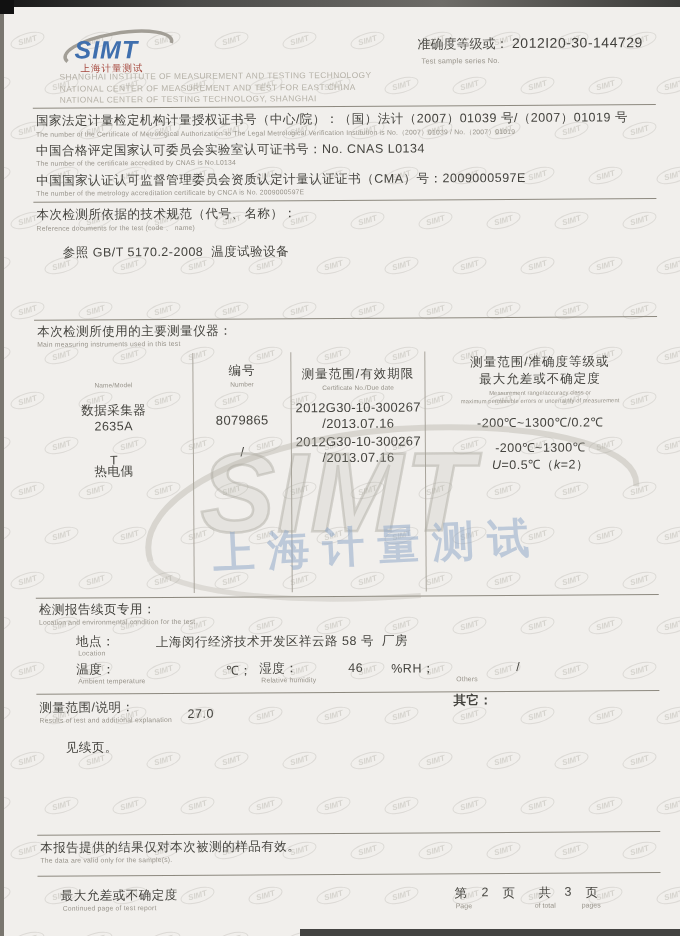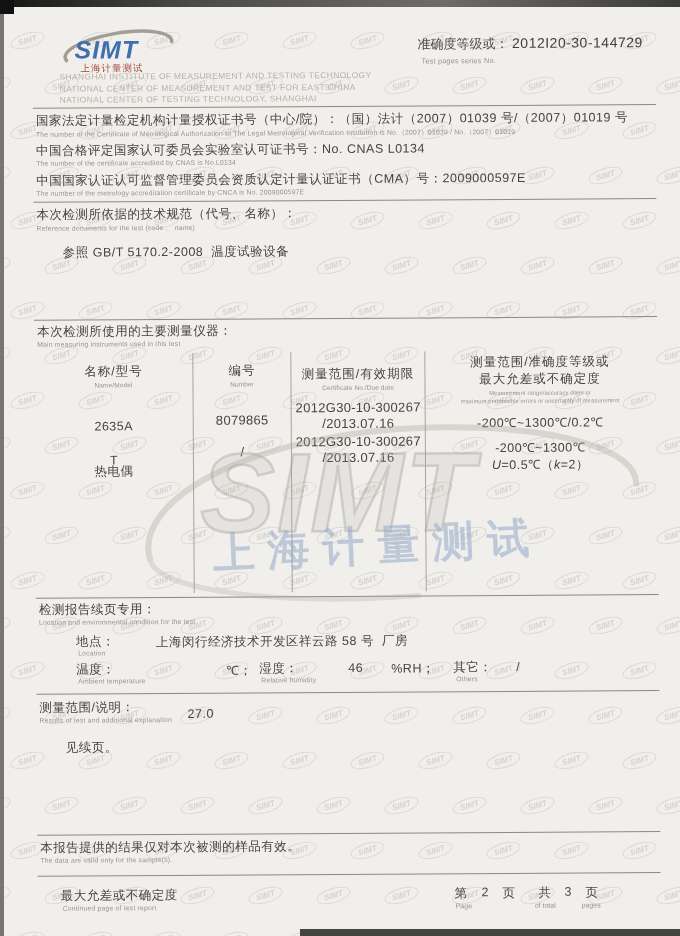--- a/index.html
+++ b/index.html
@@ -308,21 +308,21 @@
     <div class="org-lines">
       <div>SHANGHAI INSTITUTE OF MEASUREMENT AND  TESTING TECHNOLOGY</div>
       <div>NATIONAL CENTER OF MEASUREMENT AND TEST FOR EAST CHINA</div>
       <div>NATIONAL CENTER OF TESTING TECHNOLOGY, SHANGHAI</div>
     </div>
 
     <div class="report-no">
       <span>准确度等级或：</span>
       <b>2012I20-30-144729</b>
     </div>
-    <div class="en" style="left:424px;top:57px;font-size:7.3px;">Test pages series No.</div>
+    <div class="en" style="left:424px;top:57px;font-size:7.3px;">Test sample series No.</div>
 
     <div class="rule" style="left:35px;top:106px;width:623px;"></div>
 
     <div class="zh" style="left:38px;top:111px;">国家法定计量检定机构计量授权证书号（中心/院）：（国）法计（2007）01039 号/（2007）01019 号</div>
     <div class="en" style="left:38px;top:128px;">The number of the Certificate of Metrological Authorization to The Legal Metrological Verification Institution is No.（2007）01039 / No.（2007）01019</div>
 
     <div class="zh" style="left:38px;top:141px;">中国合格评定国家认可委员会实验室认可证书号：No. CNAS L0134</div>
     <div class="en" style="left:38px;top:158px;">The number of the certificate accredited by CNAS is No.L0134</div>
 
     <div class="zh" style="left:38px;top:171px;">中国国家认证认可监督管理委员会资质认定计量认证证书（CMA）号：2009000597E</div>
@@ -334,22 +334,22 @@
     <div class="en" style="left:38px;top:222px;">Reference documents for the test (code 、 name)</div>
     <div class="zh pre" style="left:64px;top:243px;">参照 GB/T 5170.2-2008  温度试验设备</div>
 
     <div class="rule" style="left:35px;top:318px;width:623px;"></div>
 
     <div class="zh" style="left:38px;top:322px;">本次检测所使用的主要测量仪器：</div>
     <div class="en" style="left:38px;top:339px;">Main measuring instruments used in this test</div>
 
     <div class="tbl">
       <div class="col div">
-        <div class="cell hzh" style="top:10px;">名称/型号</div>
         <div class="cell hen" style="top:28px;">Name/Model</div>
+        <div class="cell val" style="top:49px;">数据采集器</div>
         <div class="cell val" style="top:66px;">2635A</div>
         <div class="cell val" style="top:85px;margin-top:25px;">热电偶</div>
         <div class="cell val" style="top:100px;">T</div>
       </div>
       <div class="col div">
         <div class="cell hzh" style="top:10px;">编号</div>
         <div class="cell hen" style="top:28px;">Number</div>
         <div class="cell num" style="top:60px;">8079865</div>
         <div class="cell num" style="top:92px;">/</div>
       </div>
@@ -386,21 +386,21 @@
     <div class="zh" style="left:75px;top:660px;">温度：</div>
     <div class="en" style="left:77px;top:676px;">Ambient temperature</div>
     <div class="zh" style="left:186px;top:661px;margin-top:45px;">27.0</div>
     <div class="zh" style="left:225px;top:661px;">℃；</div>
 
     <div class="zh" style="left:258px;top:660px;">湿度：</div>
     <div class="en" style="left:260px;top:676px;">Relative humidity</div>
     <div class="zh" style="left:347px;top:661px;">46</div>
     <div class="zh" style="left:390px;top:661px;">%RH；</div>
 
-    <div class="zh" style="left:452px;top:660px;">其它：</div>
+    <div class="zh" style="left:452px;top:693px;font-weight:bold;">其它：</div>
     <div class="en" style="left:455px;top:676px;">Others</div>
     <div class="zh" style="left:515px;top:661px;">/</div>
 
     <div class="rule" style="left:35px;top:692px;width:623px;"></div>
 
     <div class="zh" style="left:38px;top:698px;">测量范围/说明：</div>
     <div class="en" style="left:38px;top:715px;">Results of test and additional explanation</div>
     <div class="zh" style="left:64px;top:738px;">见续页。</div>
 
     <div class="rule" style="left:35px;top:833px;width:623px;"></div>

